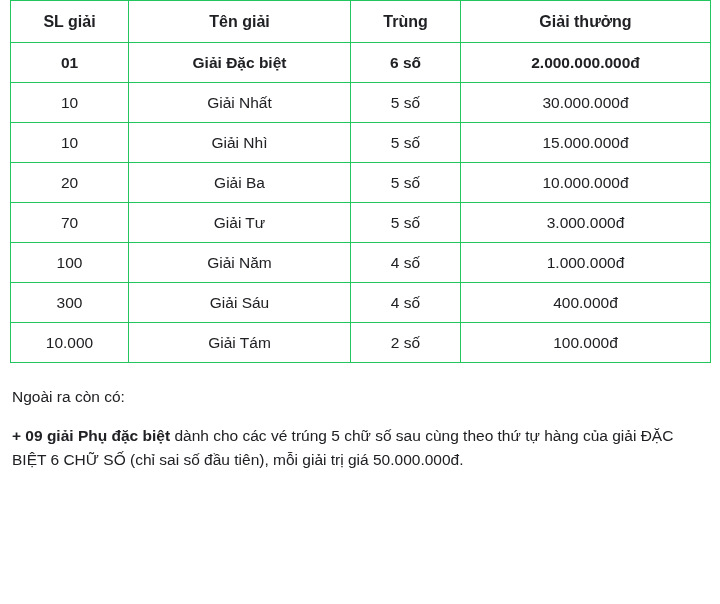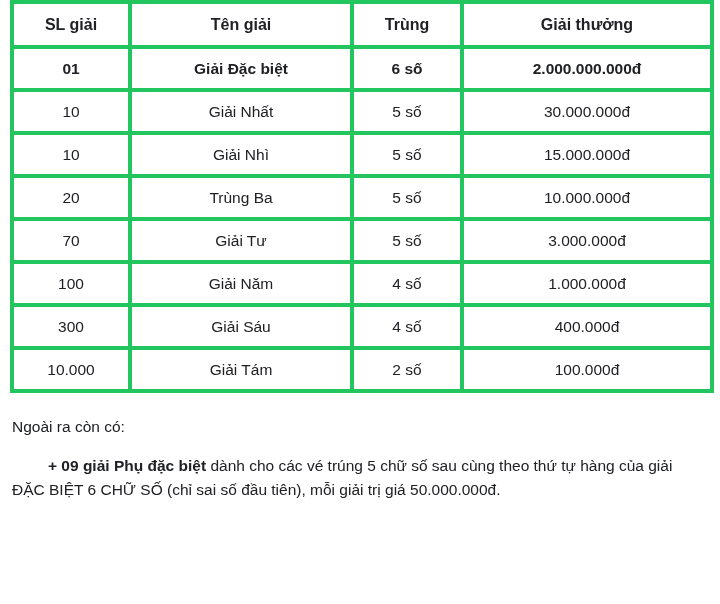--- a/index.html
+++ b/index.html
@@ -20,21 +20,21 @@
     padding: 0;
   }
   table.prize-table {
     border-collapse: collapse;
     width: 700px;
     margin: 0 0 0 10px;
     table-layout: fixed;
   }
   table.prize-table th,
   table.prize-table td {
-    border: 4px solid #22c55e;
+    border: 1px solid #22c55e;
     text-align: center;
     vertical-align: middle;
     font-size: 15.5px;
     height: 39px;
     padding: 0 4px;
     color: #202124;
   }
   table.prize-table thead th {
     font-weight: bold;
     font-size: 16px;
@@ -53,21 +53,21 @@
     padding: 22px 18px 0 12px;
     box-sizing: border-box;
   }
   .notes p {
     margin: 0 0 15px 0;
     font-size: 15.5px;
     line-height: 1.55;
     color: #202124;
   }
   .notes p:last-child { margin-bottom: 0; }
-  .notes b { font-weight: bold; margin-left: 36px; }
+  .notes b { font-weight: bold; }
 </style>
 </head>
 <body>
 
 <div class="page">
 
   <table class="prize-table">
     <colgroup>
       <col class="c0">
         <col class="c1">
@@ -96,21 +96,21 @@
           <td>30.000.000đ</td>
         </tr>
         <tr>
           <td>10</td>
           <td>Giải Nhì</td>
           <td>5 số</td>
           <td>15.000.000đ</td>
         </tr>
         <tr>
           <td>20</td>
-          <td>Trùng Ba</td>
+          <td>Giải Ba</td>
           <td>5 số</td>
           <td>10.000.000đ</td>
         </tr>
         <tr>
           <td>70</td>
           <td>Giải Tư</td>
           <td>5 số</td>
           <td>3.000.000đ</td>
         </tr>
         <tr>

